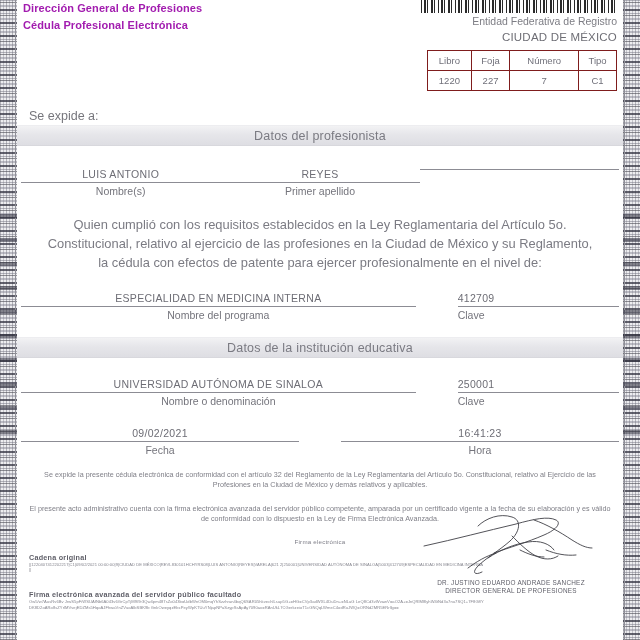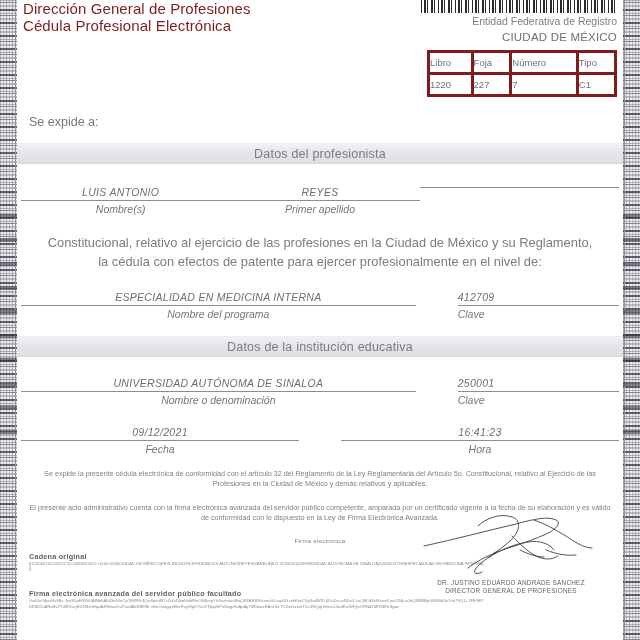--- a/index.html
+++ b/index.html
@@ -74,25 +74,26 @@
   .header {
     display: flex;
     justify-content: space-between;
     align-items: flex-start;
     padding: 0 6px 0 6px;
   }
   .header-left {
     padding-top: 0px;
   }
   .title-line {
-    font-size: 15px;
-    color: #7f1d1d;
+    font-size: 11px;
+    color: #a21caf;
     line-height: 17px;
     letter-spacing: 0.1px;
     white-space: nowrap;
+    font-weight: bold;
   }
   .header-right {
     width: 206px;
     text-align: right;
     padding-top: 0px;
   }
 
   
   .barcode {
     height: 13px;
@@ -120,40 +121,40 @@
   }
 
   
   table.reg {
     border-collapse: collapse;
     margin-top: 6px;
     margin-left: auto;
     width: 190px;
   }
   table.reg td {
-    border: 3px solid #7f1d1d;
-    text-align: left;
+    border: 1px solid #7f1d1d;
+    text-align: center;
     font-size: 9.5px;
     color: #70707a;
     padding: 4px 0;
     line-height: 11px;
   }
 
   
   .se-expide {
     font-size: 12.5px;
     color: #76767c;
     margin: 18px 0 0 12px;
   }
 
   
   .sec-bar {
     position: relative;
     height: 19px;
-    margin-top: 14px;
+    margin-top: 2px;
     background: linear-gradient(180deg, #f2f2f4 0%, #e6e6ea 45%, #dedee3 100%);
     border-top: 1px solid #ededf0;
     border-bottom: 1px solid #d8d8dd;
     display: flex;
     align-items: center;
     justify-content: center;
   }
   .sec-bar span {
     font-size: 12.5px;
     color: #7a7a82;
@@ -162,21 +163,20 @@
 
   
   .fields-row {
     display: flex;
     margin-top: 22px;
     padding: 0 4px;
   }
   .field {
     flex: 1;
     text-align: center;
-    font-style: italic;
   }
   .field .value {
     font-size: 10.5px;
     color: #6d6d75;
     letter-spacing: 0.3px;
     line-height: 12px;
     padding-bottom: 1px;
   }
   .field .rule {
     border-bottom: 1px solid #8c8c94;
@@ -332,20 +332,21 @@
       <div class="value">REYES</div>
       <div class="rule"></div>
       <div class="caption">Primer apellido</div>
     </div>
     <div class="field">
       <div class="rule"></div>
     </div>
   </div>
 
   <div class="lead">
+    <div>Quien cumplió con los requisitos establecidos en la Ley Reglamentaria del Artículo 5o.</div>
     <div>Constitucional, relativo al ejercicio de las profesiones en la Ciudad de México y su Reglamento,</div>
     <div>la cédula con efectos de patente para ejercer profesionalmente en el nivel de:</div>
   </div>
 
   <div class="pair-row">
     <div class="col-main field">
       <div class="value">ESPECIALIDAD EN MEDICINA INTERNA</div>
       <div class="rule"></div>
       <div class="caption">Nombre del programa</div>
     </div>
@@ -369,21 +370,21 @@
     <div class="col-key field">
       <div class="value">250001</div>
       <div class="rule"></div>
       <div class="caption">Clave</div>
     </div>
   </div>
 
 
   <div class="pair-row">
     <div class="field">
-      <div class="value">09/12/2021</div>
+      <div class="value">09/02/2021</div>
       <div class="rule"></div>
       <div class="caption">Fecha</div>
     </div>
     <div class="field">
       <div class="value">16:41:23</div>
       <div class="rule"></div>
       <div class="caption">Hora</div>
     </div>
   </div>
 

